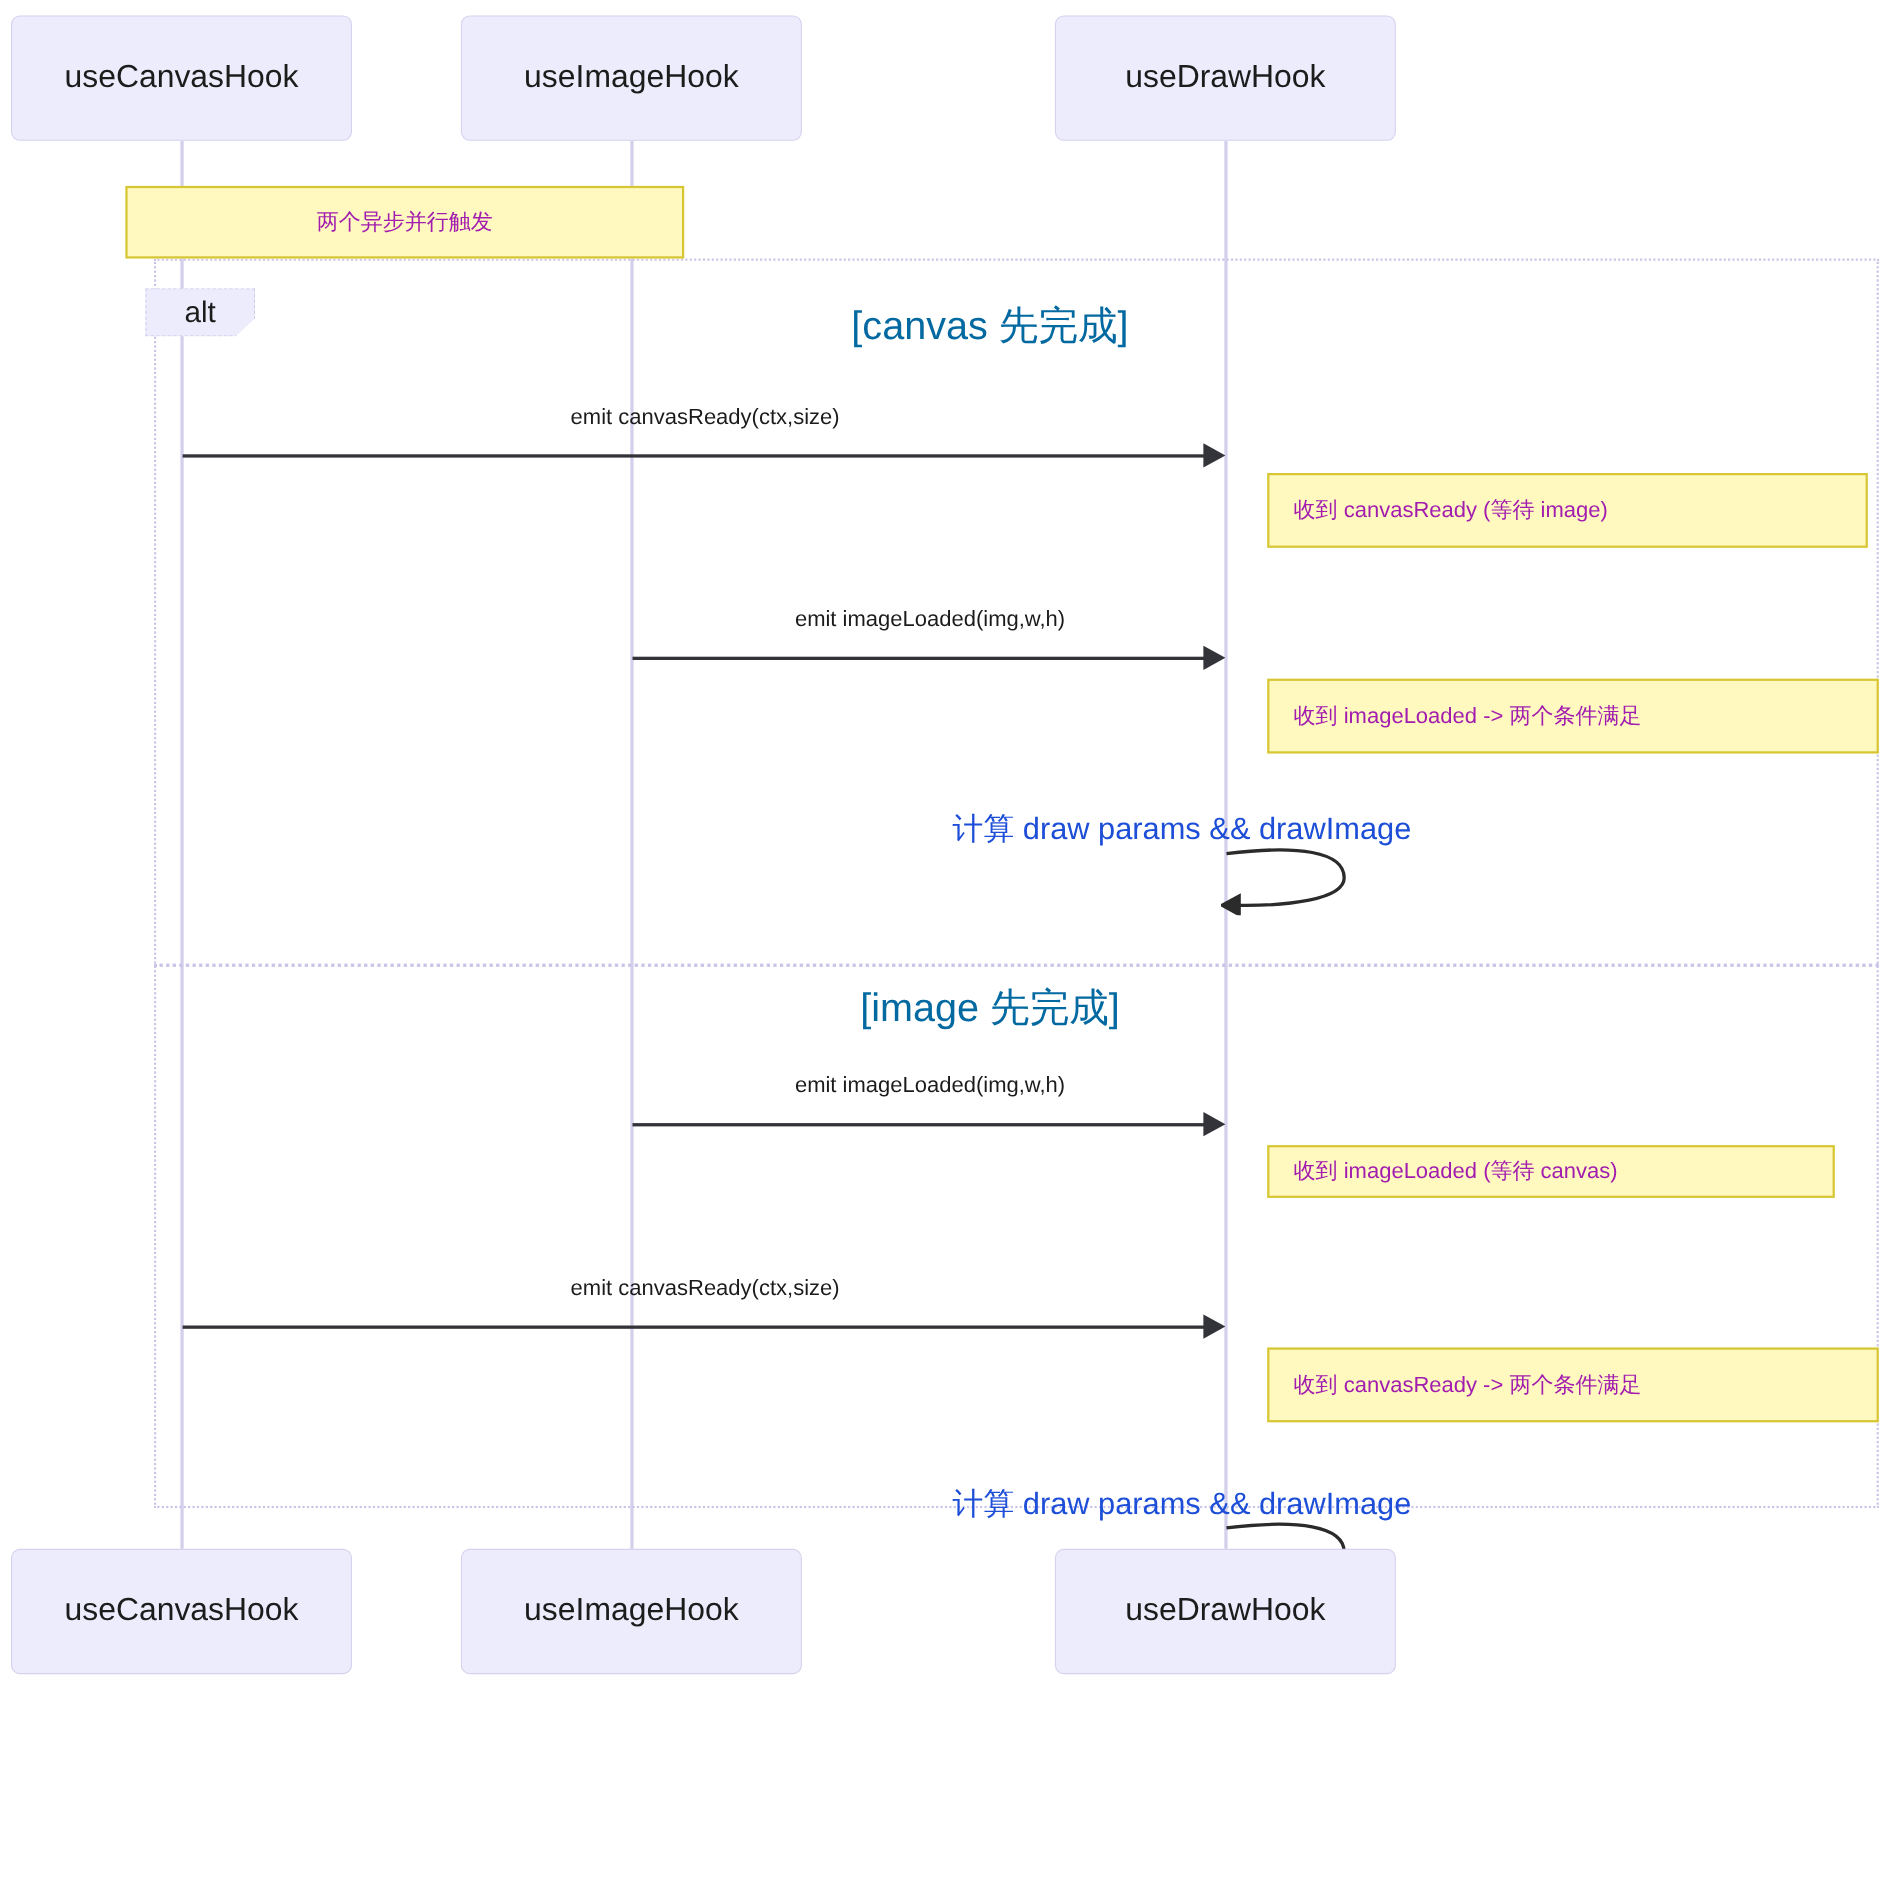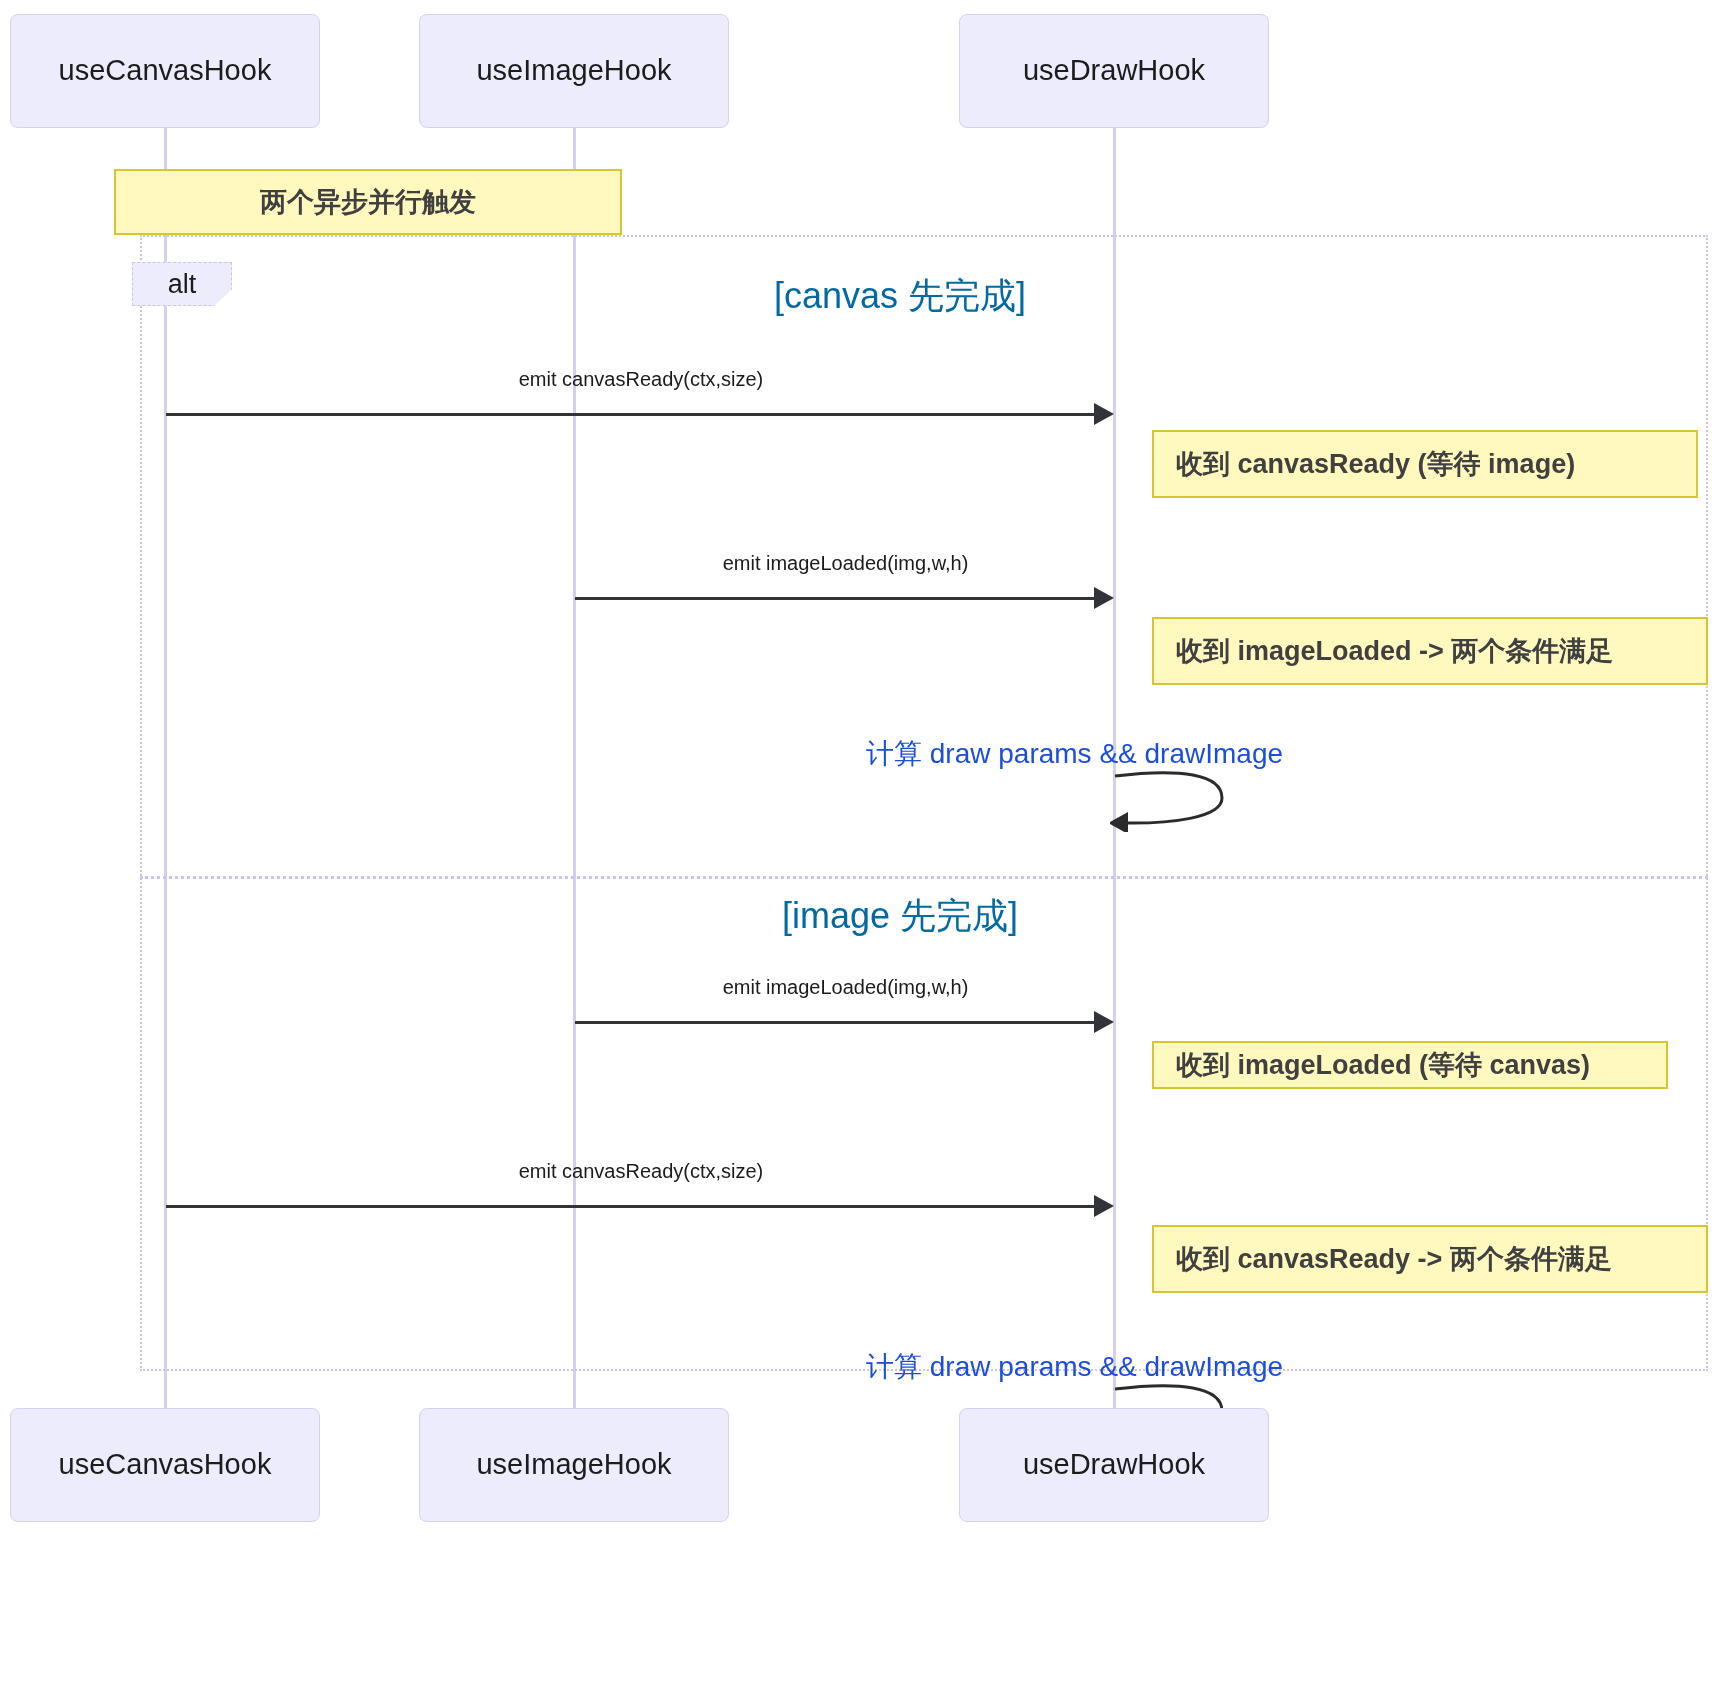--- a/index.html
+++ b/index.html
@@ -51,25 +51,24 @@
     box-sizing: border-box;
     display: flex;
     align-items: center;
     padding-left: 22px;
   }
   .note.center {
     justify-content: center;
     padding-left: 0;
   }
   .note-text {
-    font-size: 27px;
-    color: #404040;
+    font-size: 20px;
+    color: #a21caf;
     white-space: nowrap;
     line-height: 1.2;
-    font-weight: bold;
   }
 
   
   .alt-frame {
     position: absolute;
     border: 2px dotted #c9c5e8;
     box-sizing: border-box;
     background: transparent;
   }
   .alt-divider {

